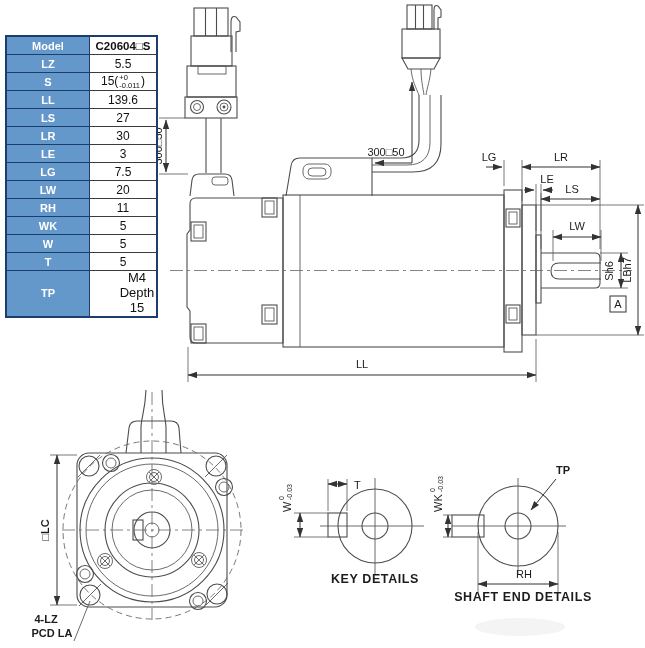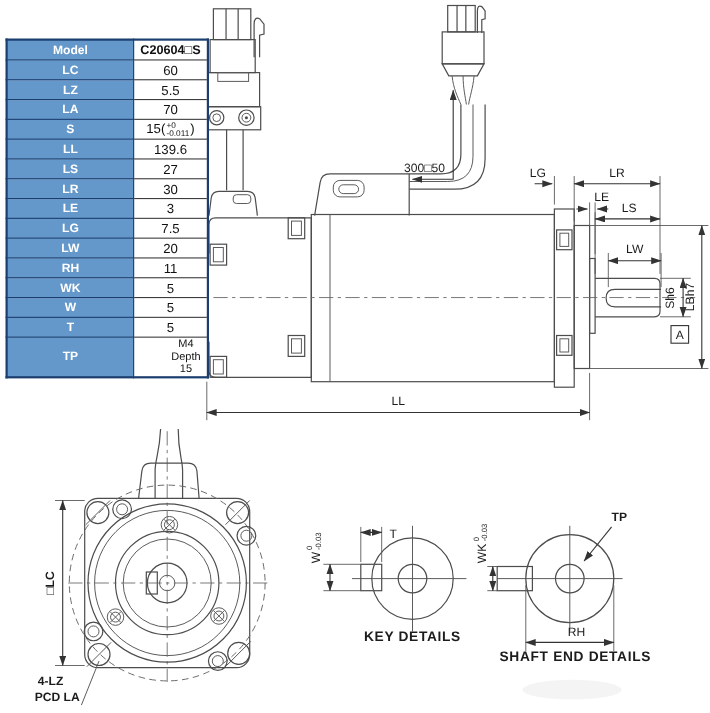--- a/index.html
+++ b/index.html
@@ -5,30 +5,30 @@
   html,body{margin:0;padding:0;background:#fff;}
   #page{position:relative;width:645px;height:648px;background:#ffffff;overflow:hidden;
         font-family:"Liberation Sans",sans-serif;}
   #drawing{position:absolute;left:0;top:0;}
 
   
   table.spec{position:absolute;left:5px;top:35px;border-collapse:collapse;
              border:2px solid #1b3e6f;background:#fff;}
   table.spec th{width:80px;background:#6598ca;color:#ffffff;font-weight:bold;
                 font-size:11px;text-align:center;border:1px solid #1b3e6f;
-                height:17px;padding:0 17px;}
+                height:17px;padding:0 1px;}
   table.spec th.sm{font-size:9.5px;}
   table.spec td{width:64px;background:#ffffff;color:#111;font-size:12px;
                 text-align:center;border:1px solid #3c3c3c;height:17px;padding:0 1px;margin-left:14px;}
   table.spec td.model{font-weight:bold;font-size:11.5px;}
   table.spec tr.tall td, table.spec tr.tall th{height:27px;}
   .tol{display:inline-block;vertical-align:middle;line-height:1;text-align:left;
        font-size:7.5px;margin:0 1px;}
   .tol span{display:block;}
-  .two-line{line-height:1.15;font-size:10px;padding-left:28px;}
+  .two-line{line-height:1.15;font-size:13px;padding-left:28px;}
 
   
   .ol{fill:none;stroke:#4d4d4d;stroke-width:1.1;}
   .thin{fill:none;stroke:#5a5a5a;stroke-width:0.9;}
   .dim{fill:none;stroke:#333;stroke-width:1;}
   .ext{fill:none;stroke:#555;stroke-width:0.8;}
   .cl{fill:none;stroke:#666;stroke-width:0.8;stroke-dasharray:13 4 3 4;}
   .dash{fill:none;stroke:#6a6a6a;stroke-width:0.9;stroke-dasharray:6 4;}
   text{fill:#1c1c1c;font-family:"Liberation Sans",sans-serif;font-size:11px;}
   text.cap{font-size:12.5px;font-weight:bold;letter-spacing:0.6px;}
@@ -289,30 +289,22 @@
   </g>
 </svg>
 
 <table class="spec">
   <tbody>
         <tr>
     <th>Model</th>
     <td class="model">C20604□S</td>
   </tr>
   <tr>
-    <th>LC</th>
-    <td>60</td>
-  </tr>
-  <tr>
     <th>LZ</th>
     <td>5.5</td>
-  </tr>
-  <tr>
-    <th>LA</th>
-    <td>70</td>
   </tr>
   <tr>
     <th>S</th>
     <td><span>15(</span><span class="tol"><span>+0</span><span>-0.011</span></span><span>)</span></td>
   </tr>
   <tr>
     <th>LL</th>
     <td>139.6</td>
   </tr>
   <tr>

